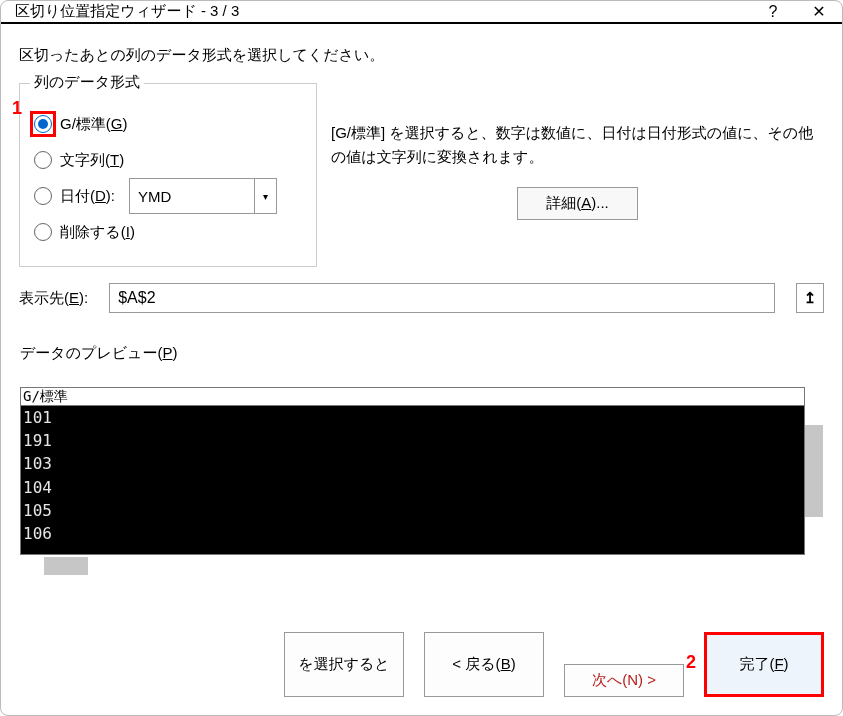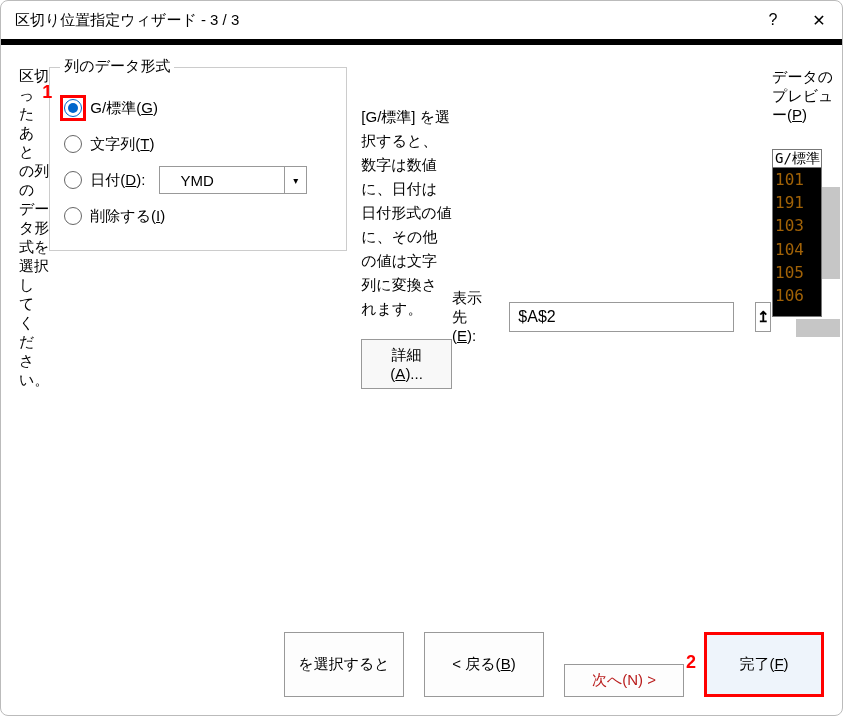--- a/index.html
+++ b/index.html
@@ -17,35 +17,35 @@
       border: 1px solid #bbb;
       border-radius: 8px;
       display: flex;
       flex-direction: column;
       background: #fff;
     }
     .titlebar {
       display: flex;
       align-items: center;
       padding: 0 0 0 14px;
-      height: 44px;
-      border-bottom: 6px solid #000000;
+      height: 23px;
+      border-bottom: 2px solid #000000;
       border-radius: 8px 8px 0 0;
     }
     .titlebar-title { flex: 1; font-size: 15px; }
     .titlebar-btn {
       width: 46px; height: 40px;
       display: flex; align-items: center; justify-content: center;
       font-size: 16px;
     }
     .content {
       padding: 22px 18px 18px 18px;
       flex: 1;
       display: flex;
-      flex-direction: row;
+      flex-direction: column;
     }
     .instruction { font-size: 15px; margin-bottom: 18px; }
     .upper {
       display: flex;
       gap: 14px;
       margin-bottom: 16px;
     }
     .fieldset-col {
       border: 1px solid #ccc;
       position: relative;
@@ -90,24 +90,24 @@
       width: 26px; height: 26px;
       pointer-events: none;
     }
     .num-marker {
       color: #ff0000;
       font-weight: bold;
       font-size: 18px;
       position: absolute;
     }
     .date-select {
-      width: 148px; height: 28px;
+      width: 148px; height: 36px;
       border: 1px solid #999;
       display: flex; align-items: center;
-      padding: 0 20px;
+      padding: 0 8px;
       margin-left: 6px;
       position: relative;
     }
     .date-select-btn {
       position: absolute; right: 0; top: 0;
       width: 22px; height: 100%;
       border-left: 1px solid #999;
       display: flex; align-items: center; justify-content: center;
       font-size: 10px;
     }
@@ -168,21 +168,21 @@
       background: #fff;
       color: #000;
       font-size: 14px;
       font-family: "MS Gothic", monospace;
       padding-left: 2px;
       height: 18px;
       border-bottom: 1px solid #777;
     }
     .preview-body {
       background: #000;
-      color: #a16207;
+      color: #e5e5e5;
       font-family: "MS Gothic", monospace;
       font-size: 16px;
       line-height: 1.45;
       padding-left: 2px;
       height: 150px;
     }
     .preview-vscroll {
       width: 18px;
       background: #ccc;
       height: 168px;

